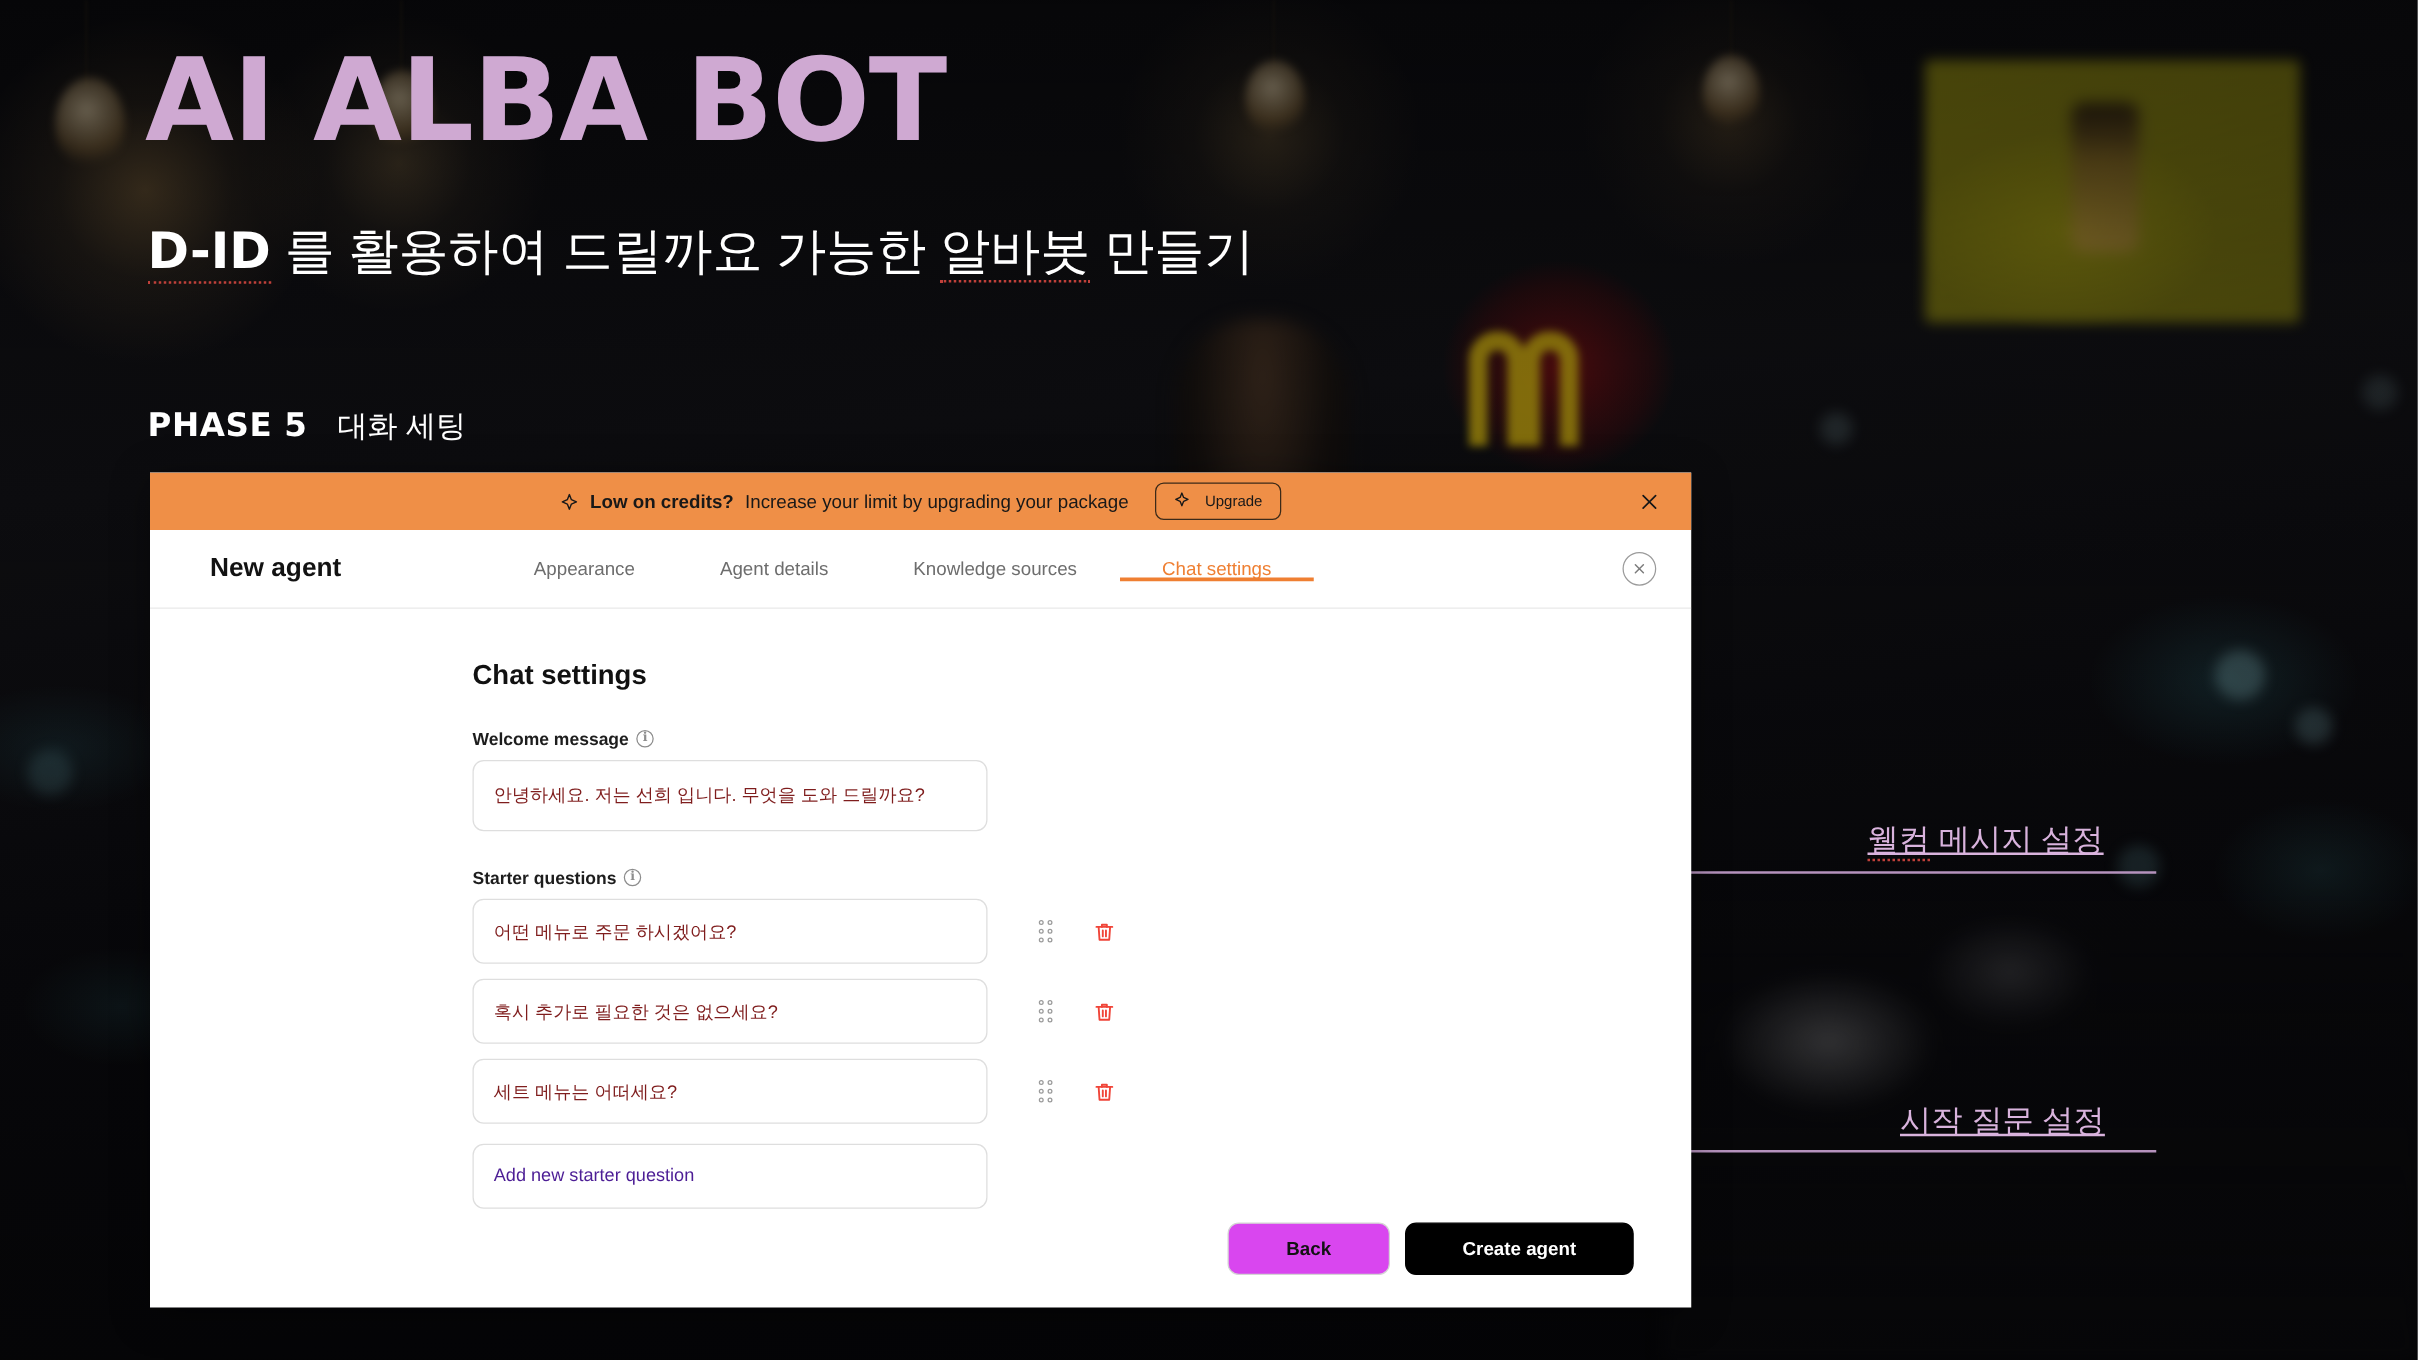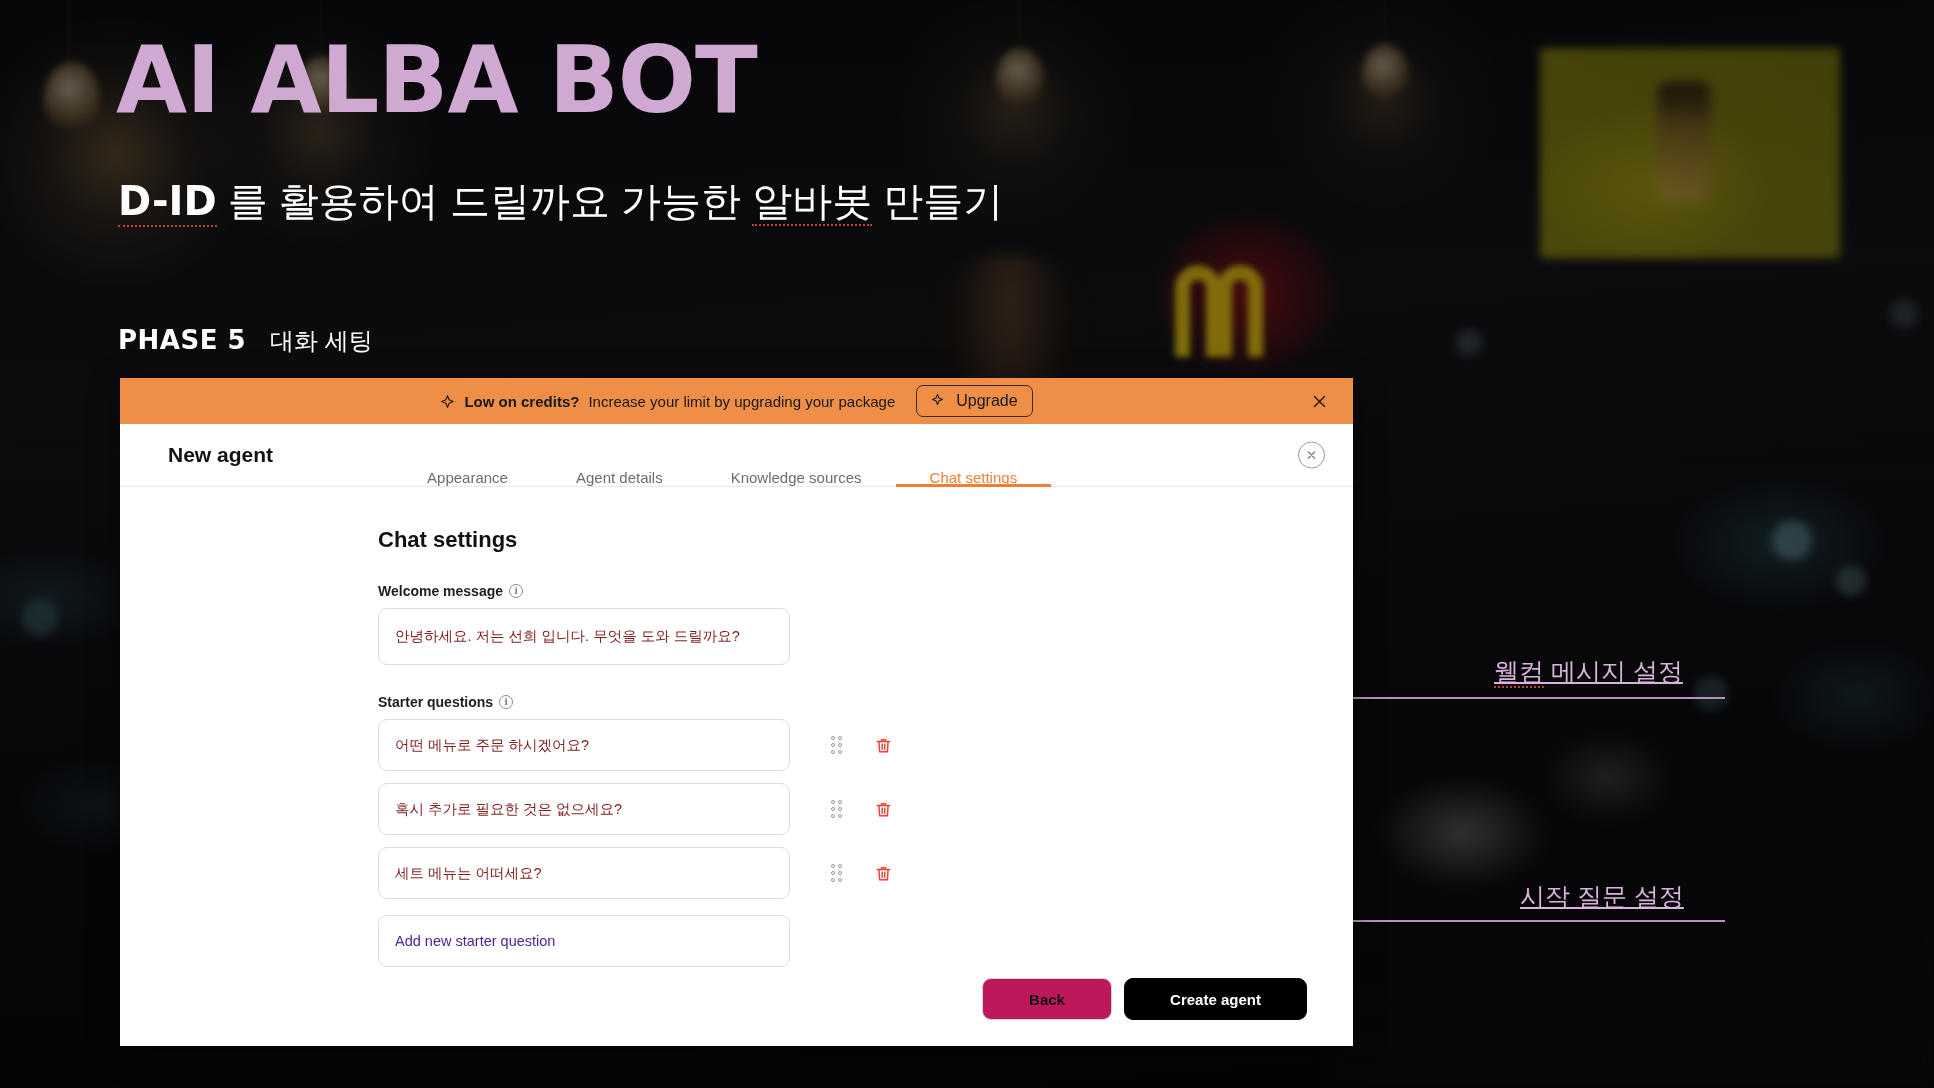--- a/index.html
+++ b/index.html
@@ -240,21 +240,21 @@
   .credits-strong { font-weight: 700; }
   .upgrade-btn {
     display: inline-flex;
     align-items: center;
     gap: 12px;
     margin-left: 12px;
     padding: 6px 14px;
     border: 1px solid #3c2a18;
     border-radius: 7px;
     background: transparent;
-    font-size: 16px;
+    font-size: 12px;
     color: #181818;
     cursor: pointer;
     font-family: "Liberation Sans", sans-serif;
   }
   .banner-close {
     position: absolute;
     right: 22px; top: 50%;
     transform: translateY(-50%);
     width: 24px; height: 24px;
     display: flex; align-items: center; justify-content: center;
@@ -274,21 +274,21 @@
     flex: none;
     padding: 0 26px 0 48px;
   }
   .agent-name {
     font-size: 21px;
     font-weight: 700;
     color: #121212;
   }
   .tabs {
     display: flex;
-    align-items: flex-end;
+    align-items: center;
     height: 100%;
     margin-left: 120px;
     gap: 0;
   }
   .tab {
     position: relative;
     display: flex;
     align-items: center;
     padding: 0 34px;
     font-size: 15px;
@@ -423,21 +423,21 @@
   }
   .btn {
     border-radius: 9px;
     font-size: 15px;
     font-weight: 700;
     cursor: pointer;
     font-family: "Liberation Sans", sans-serif;
   }
   .btn-back {
     width: 130px; height: 42px;
-    background: #be185d;
+    background: #d946ef;
     border: 1px solid #d4d4d4;
     color: #121212;
   }
   .btn-create {
     width: 183px; height: 42px;
     background: #000000;
     border: 1px solid #000000;
     color: #ffffff;
   }
 </style>

